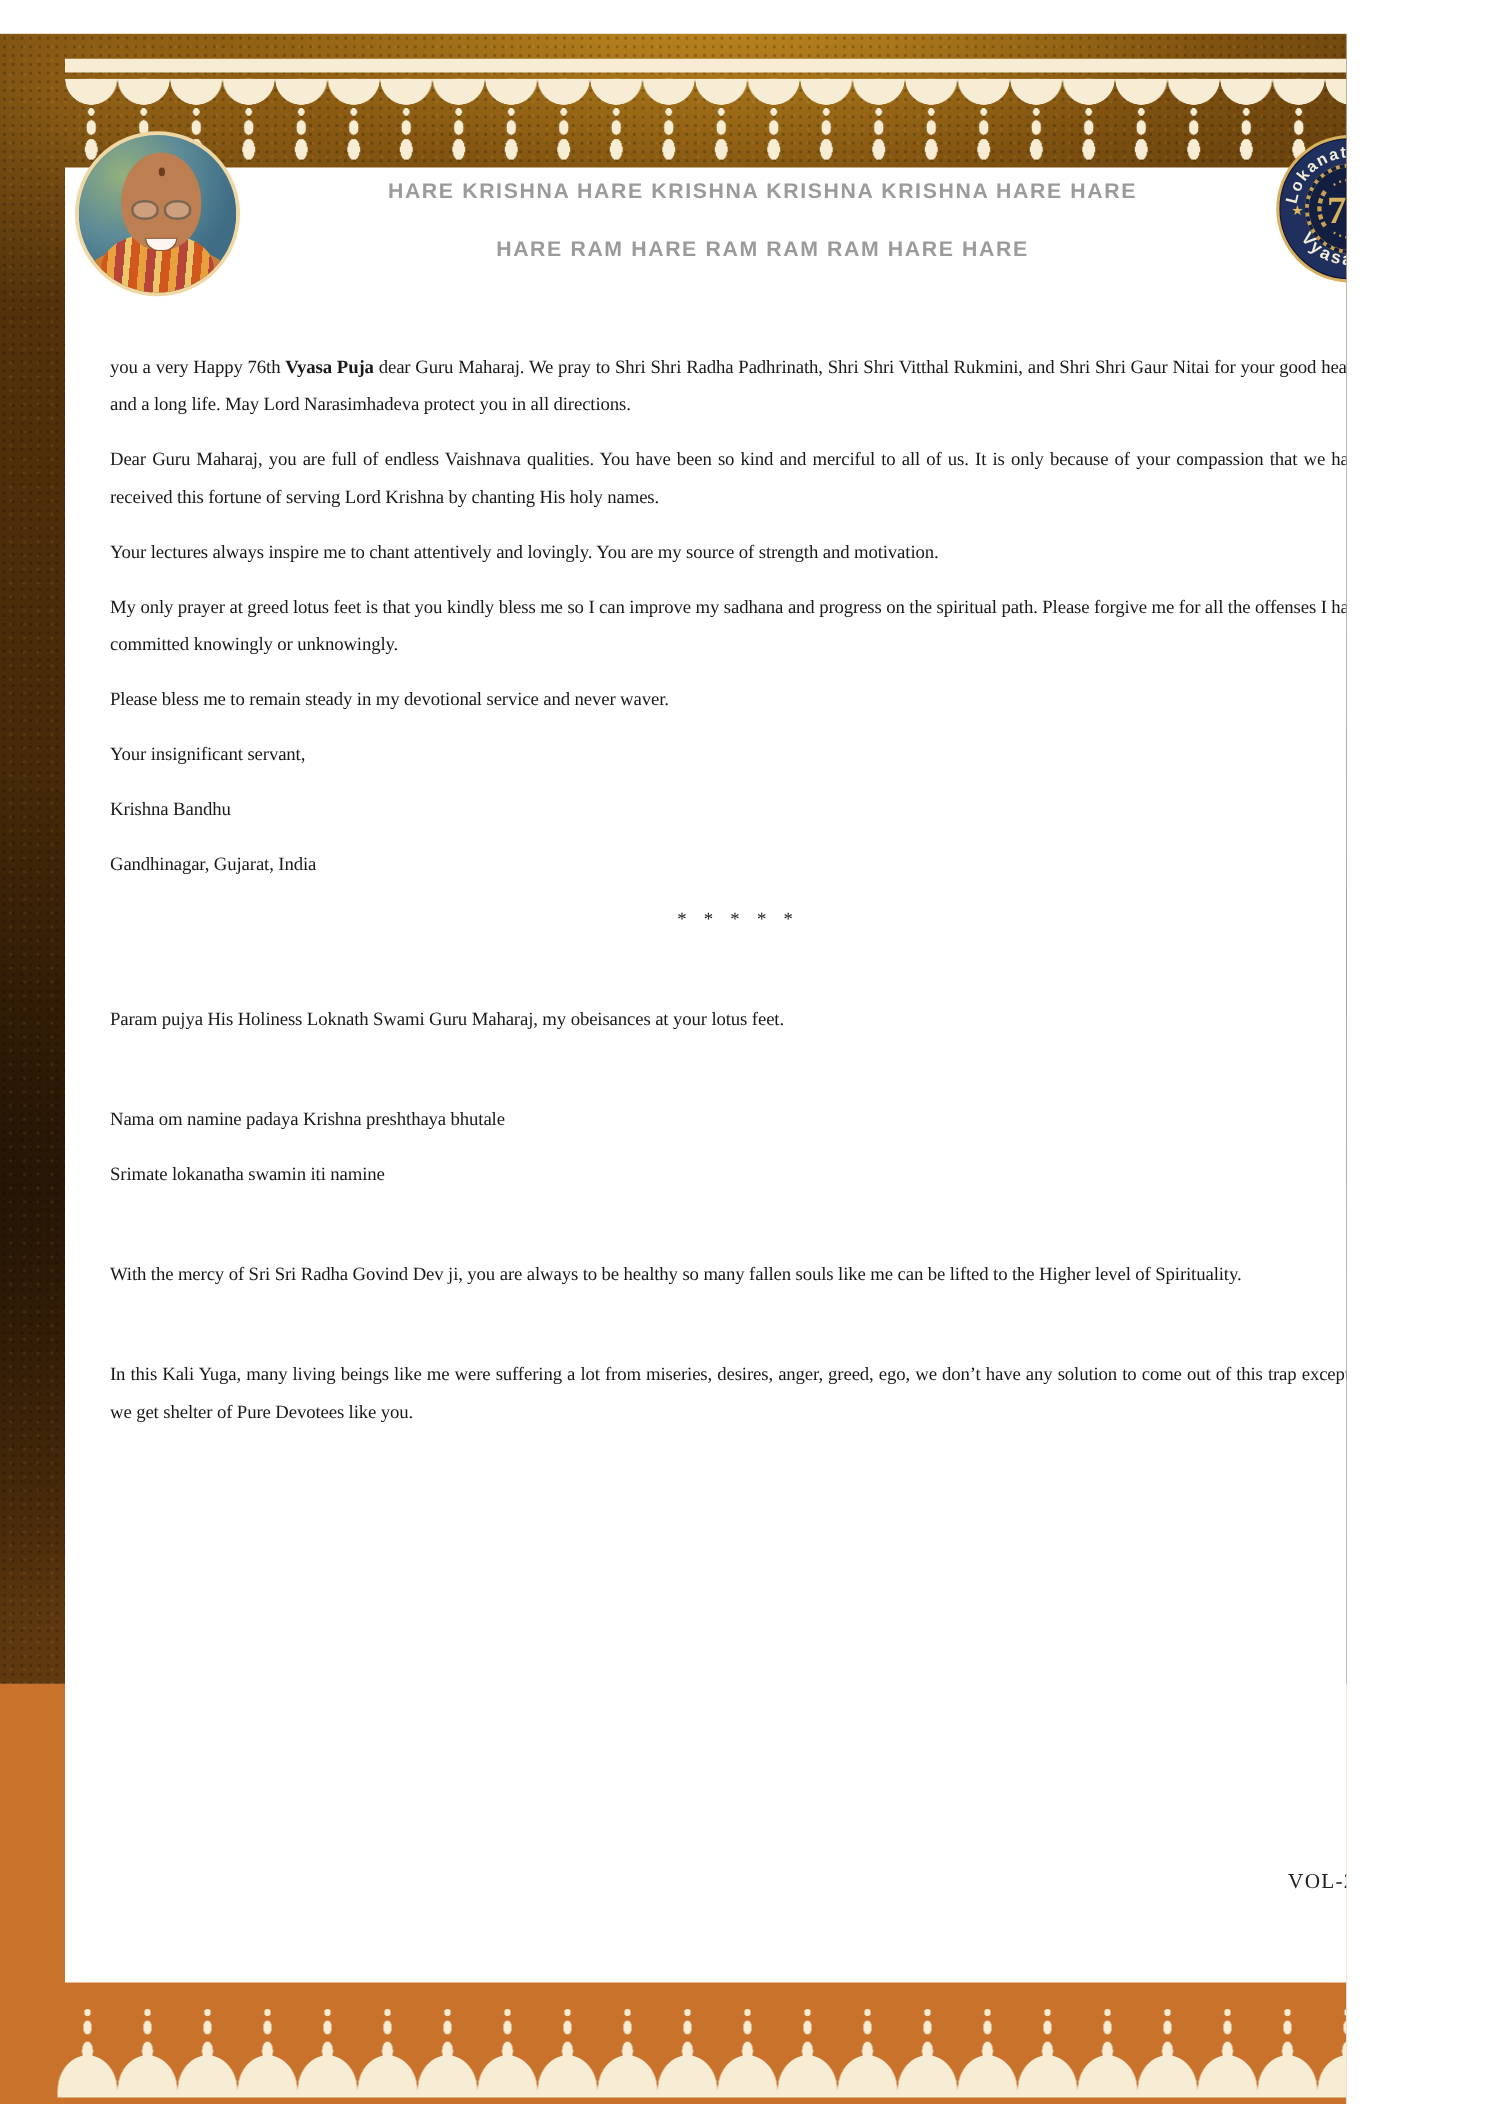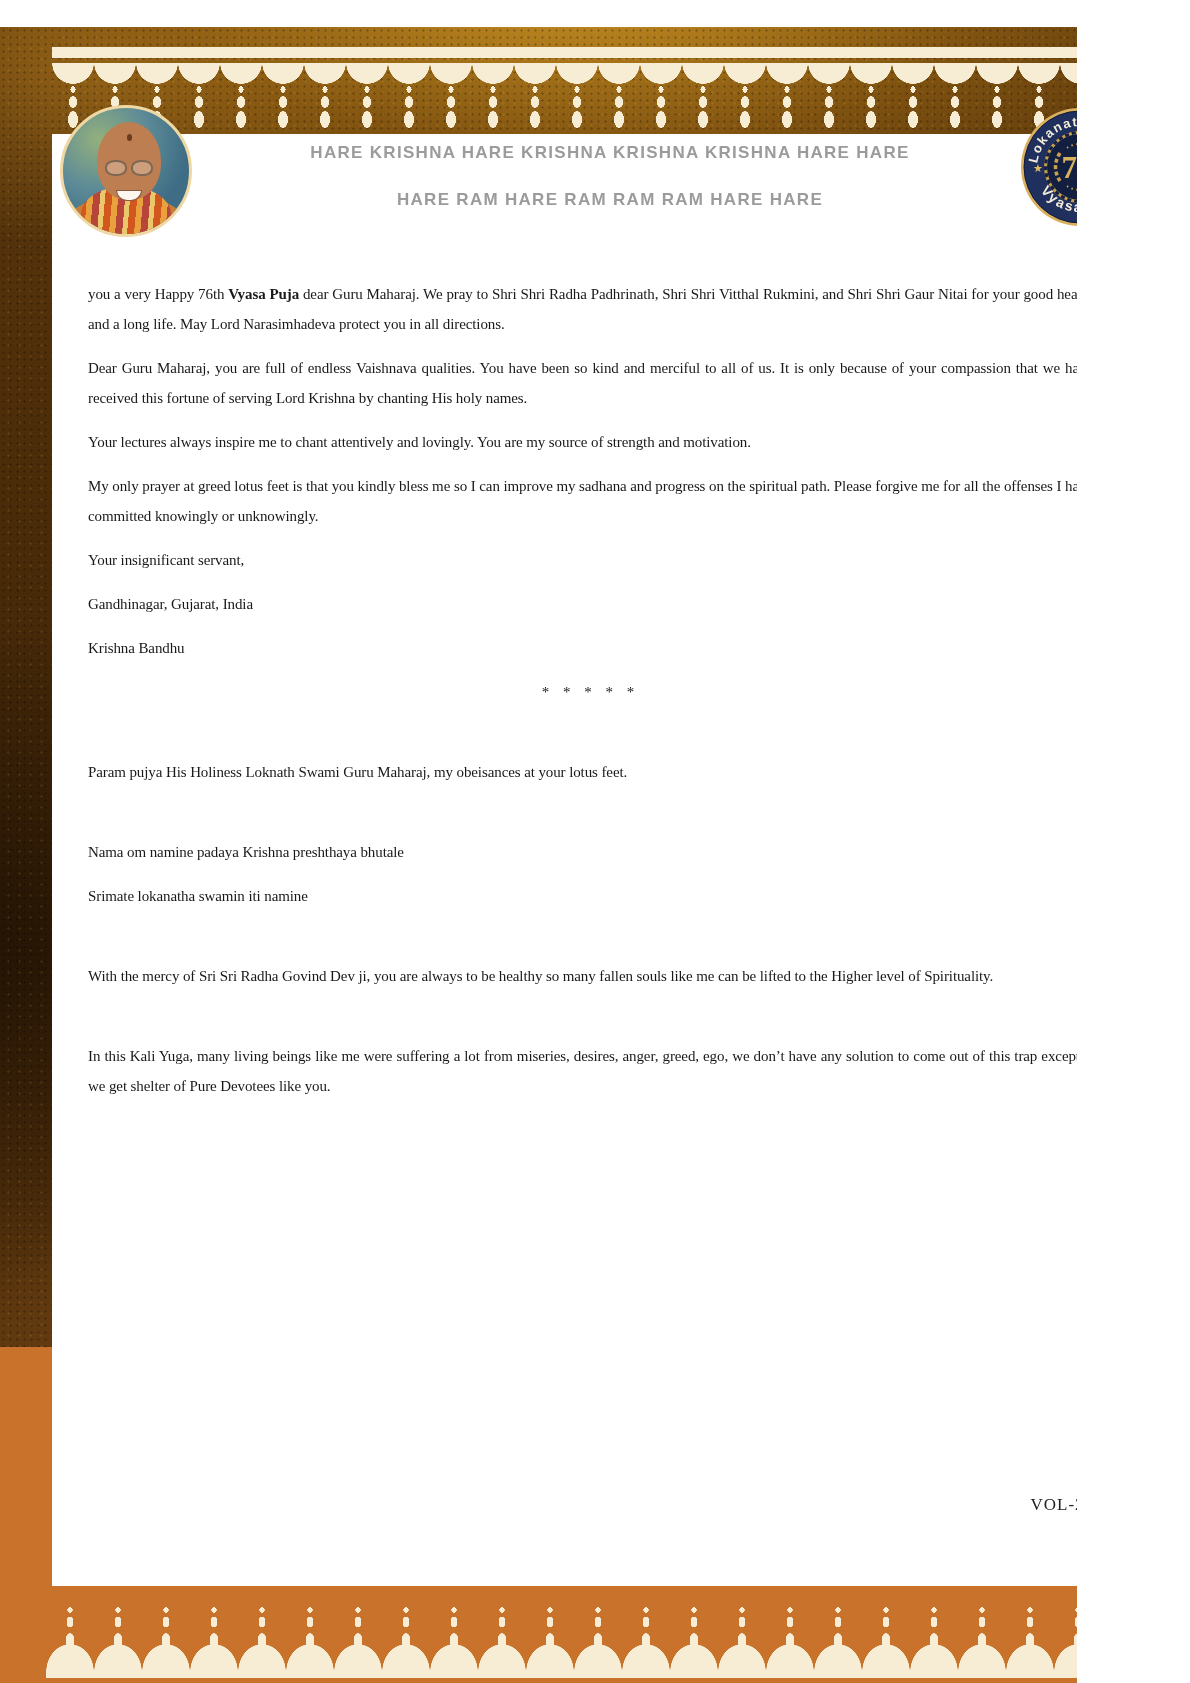--- a/index.html
+++ b/index.html
@@ -196,23 +196,24 @@
     <text x="57" y="71" text-anchor="middle" font-family="Liberation Serif, serif" font-weight="bold" font-size="31" fill="#d9b05e">76</text>
     <text x="73" y="53" font-family="Liberation Serif, serif" font-weight="bold" font-size="11" fill="#d9b05e">th</text>
   </svg>
 
   <div class="body-text">
     <div class="letter1">
       <p><span>you a very Happy 76th </span><b>Vyasa Puja</b><span> dear Guru Maharaj. We pray to Shri Shri Radha Padhrinath, Shri Shri Vitthal Rukmini, and Shri Shri Gaur Nitai for your good health and a long life. May Lord Narasimhadeva protect you in all directions.</span></p>
       <p>Dear Guru Maharaj, you are full of endless Vaishnava qualities. You have been so kind and merciful to all of us. It is only because of your compassion that we have received this fortune of serving Lord Krishna by chanting His holy names.</p>
       <p>Your lectures always inspire me to chant attentively and lovingly. You are my source of strength and motivation.</p>
       <p>My only prayer at greed lotus feet is that you kindly bless me so I can improve my sadhana and progress on the spiritual path. Please forgive me for all the offenses I have committed knowingly or unknowingly.</p>
+      <p>Please bless me to remain steady in my devotional service and never waver.</p>
       <p>Your insignificant servant,</p>
+      <p>Krishna Bandhu</p>
       <p>Gandhinagar, Gujarat, India</p>
-      <p>Krishna Bandhu</p>
     </div>
 
     <p class="sep">* * * * *</p>
 
     <div class="letter2">
       <p class="gap-lg">Param pujya His Holiness Loknath Swami Guru Maharaj, my obeisances at your lotus feet.</p>
       <p class="gap-lg">Nama om namine padaya Krishna preshthaya bhutale</p>
       <p class="gap-sm">Srimate lokanatha swamin iti namine</p>
       <p class="gap-lg">With the mercy of Sri Sri Radha Govind Dev ji, you are always to be healthy so many fallen souls like me can be lifted to the Higher level of Spirituality.</p>
       <p class="gap-lg">In this Kali Yuga, many living beings like me were suffering a lot from miseries, desires, anger, greed, ego, we don’t have any solution to come out of this trap except if we get shelter of Pure Devotees like you.</p>

